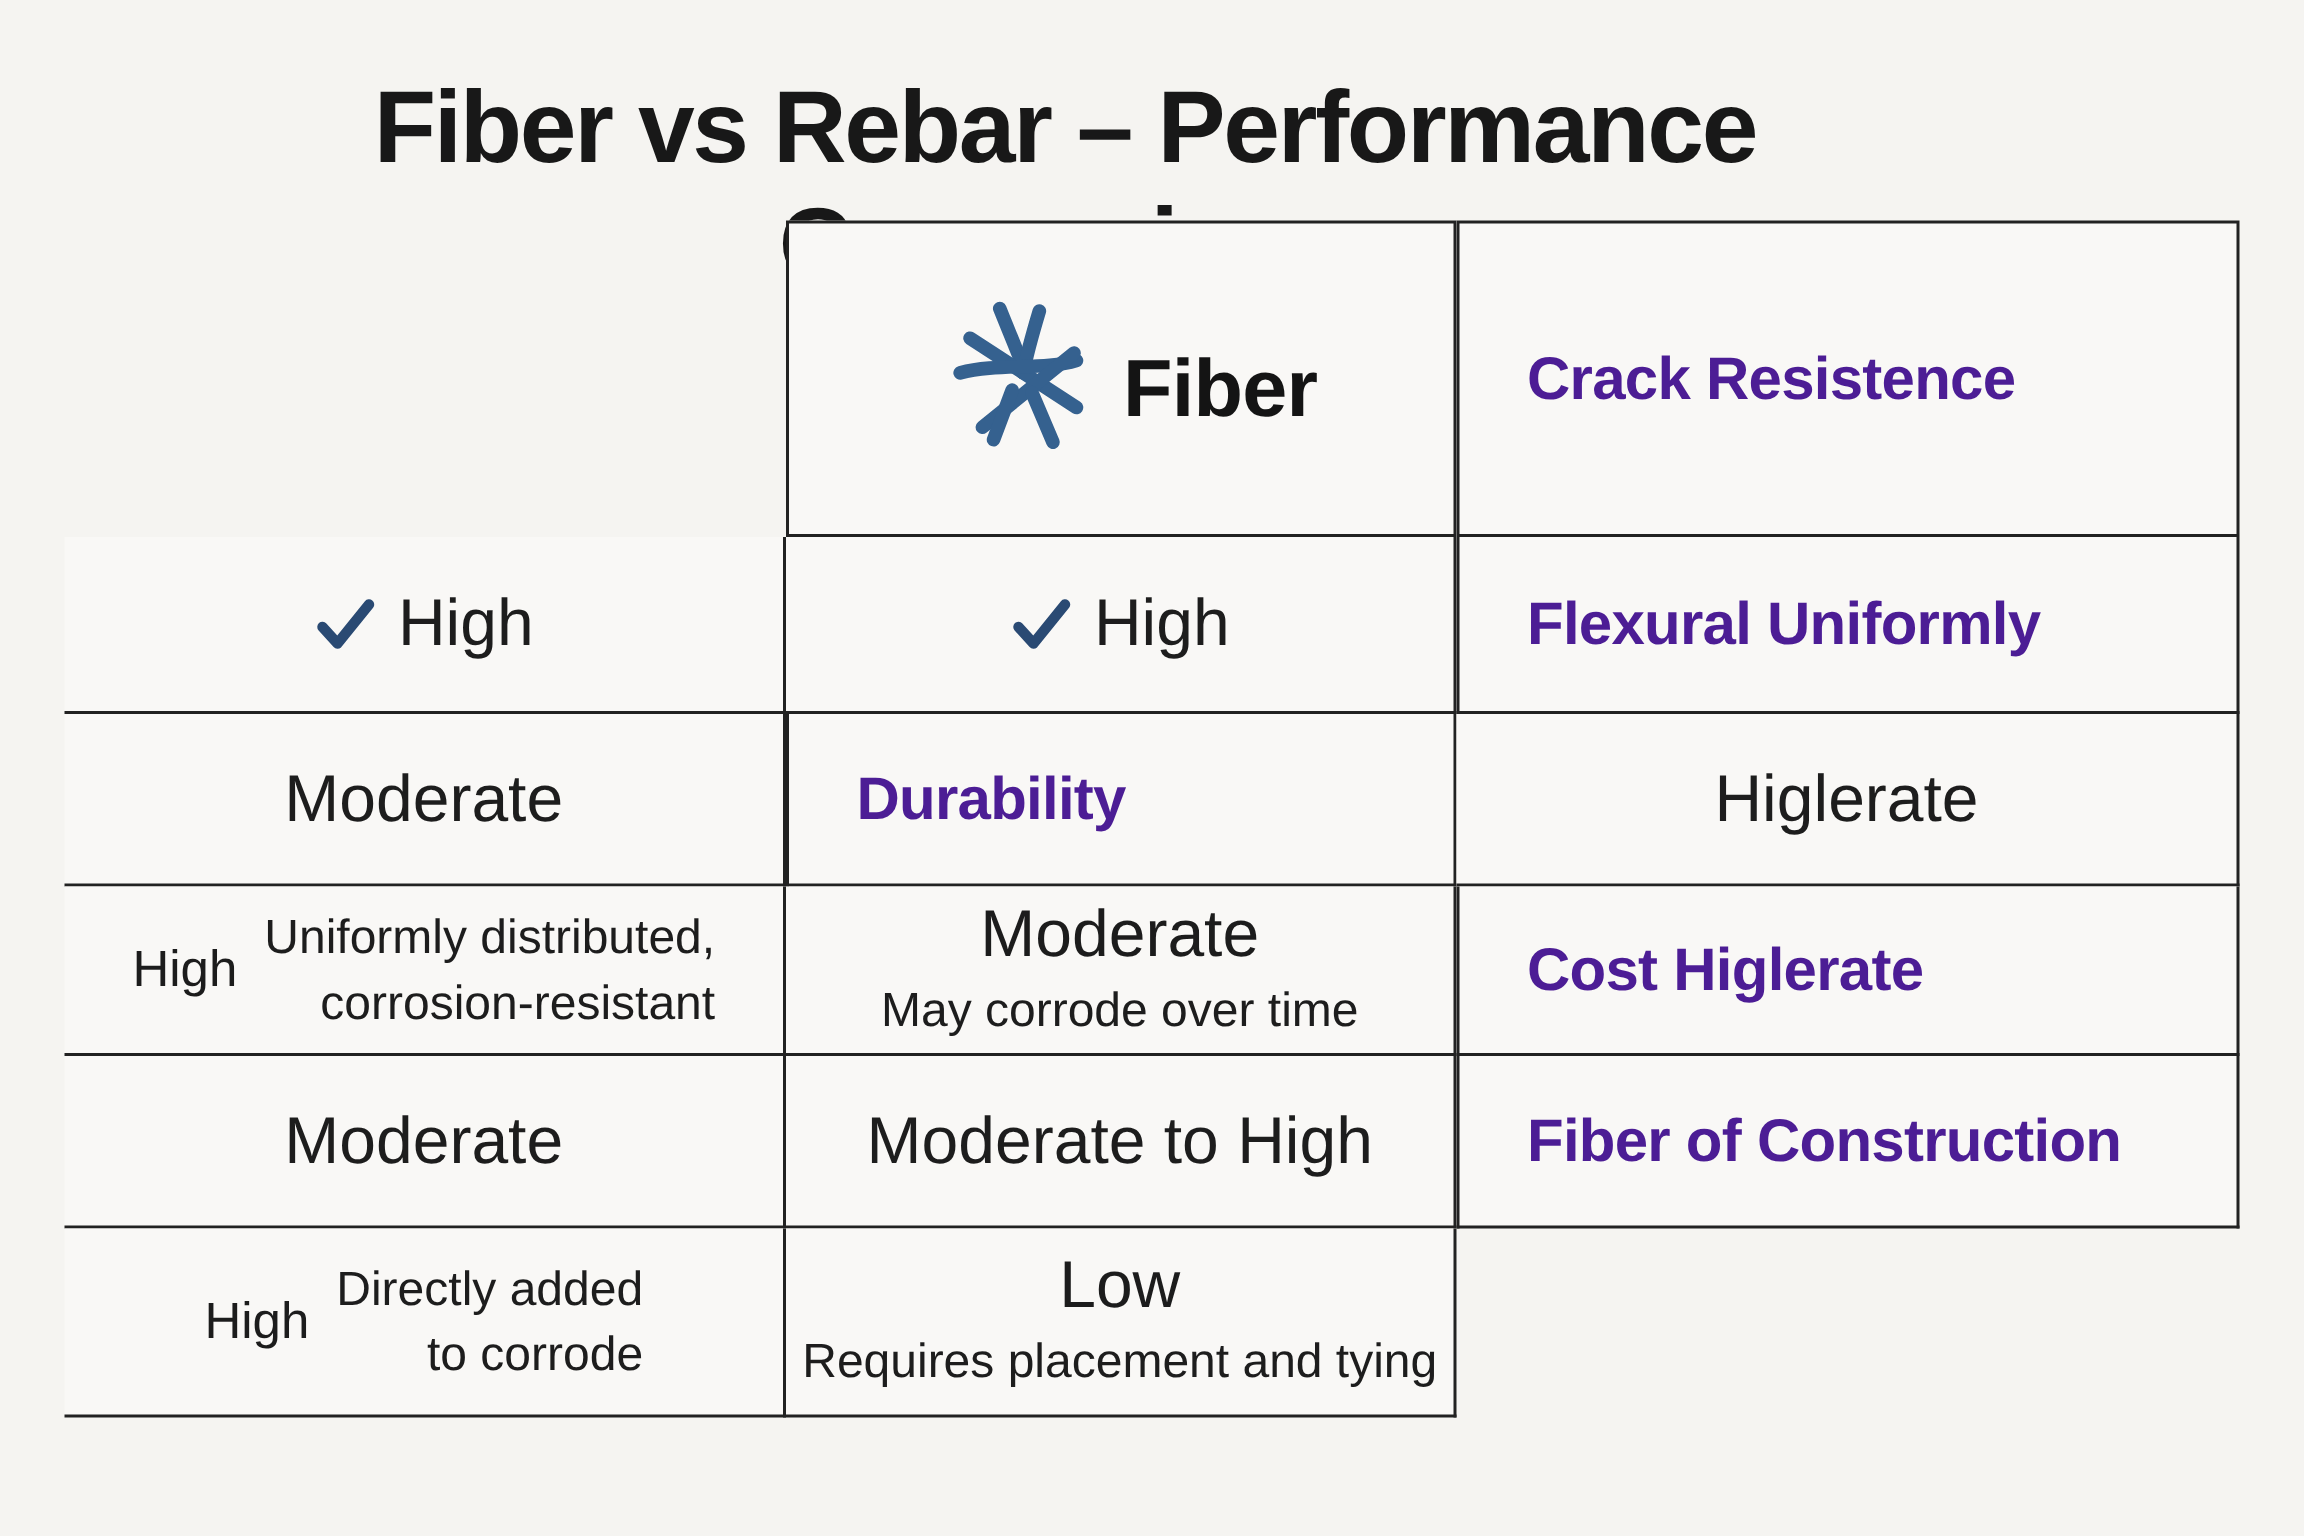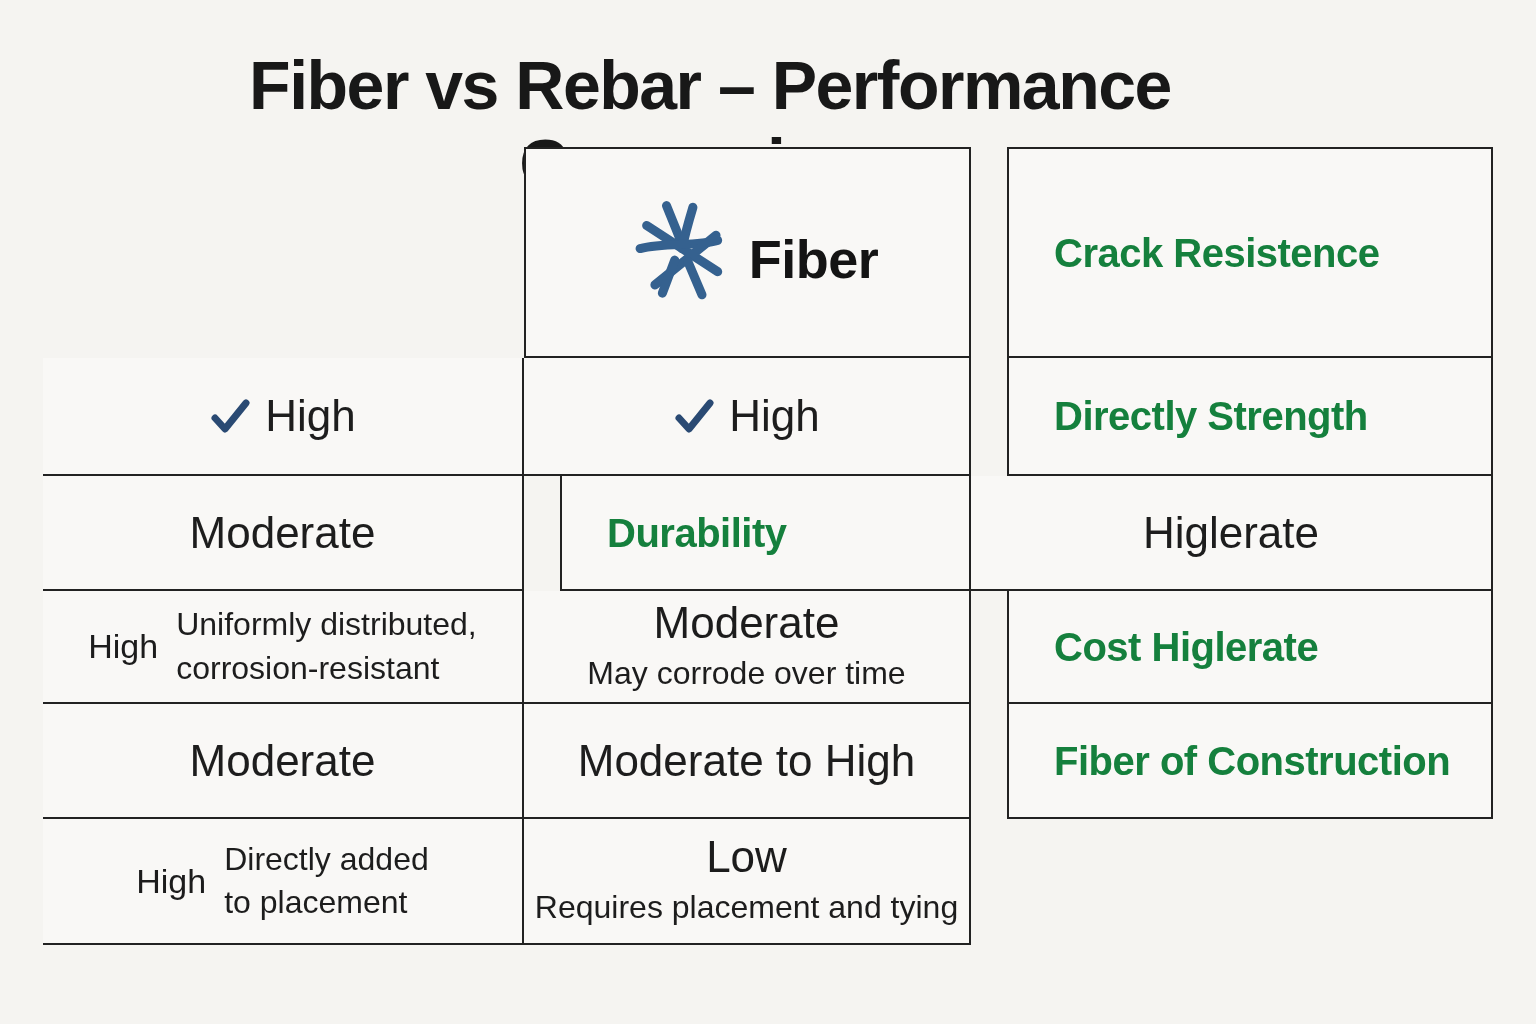--- a/index.html
+++ b/index.html
@@ -36,32 +36,32 @@
   .spacer{background:transparent;border:none;}
   .head{flex-direction:row;border-top:2px solid #222;padding-top:6px;}
   .head.col-left{border-left:2px solid #222;}
   .head-label{font-size:54px;font-weight:bold;letter-spacing:-0.5px;margin-top:6px;color:#141414;}
 
   .rowlabel{
     justify-content:flex-start;
     border-left:2px solid #222;
     padding-left:45px;padding-right:26px;
     font-size:40px;font-weight:bold;letter-spacing:-0.5px;
-    line-height:1.3;color:#15803d;margin-left:36px;
+    line-height:1.3;color:#4c1d95;
   }
   .rowlabel.first{border-top:2px solid #222;}
 
   .val{font-size:44px;color:#1d1d1d;}
   .check{
     display:inline-flex;margin-right:14px;
     align-items:center;justify-content:center;
   }
   .duo{display:flex;align-items:center;gap:18px;}
   .duo-val{font-size:34px;}
-  .note{font-size:32px;line-height:1.35;text-align:left;color:#1d1d1d;}
+  .note{font-size:32px;line-height:1.35;text-align:right;color:#1d1d1d;}
   .stack{display:flex;flex-direction:column;align-items:center;gap:4px;}
   .stack-val{font-size:44px;}
 
   .hicon{display:block;}
 </style>
 </head>
 <body>
 
 <div class="page">
 
@@ -98,21 +98,21 @@
     </div>
     <div class="cell val">
       <span class="check">
         <svg width="42" height="42" viewBox="0 0 42 42">
             <path d="M6 23 L16 34 L37 8" stroke="#2a4a73" stroke-width="7" fill="none" stroke-linecap="round" stroke-linejoin="round"></path>
           </svg>
       </span>
       <span>High</span>
     </div>
 
-    <div class="cell rowlabel">Directly Strength</div>
+    <div class="cell rowlabel">Flexural Uniformly</div>
     <div class="cell val">
       <span>Moderate</span>
     </div>
     <div class="cell rowlabel">Durability</div>
 
     <div class="cell val">
       <span>Higlerate</span>
     </div>
     <div class="cell">
       <div class="duo">
@@ -137,21 +137,21 @@
     <div class="cell val">
       <span>Moderate to High</span>
     </div>
 
     <div class="cell rowlabel">Fiber of Construction</div>
     <div class="cell">
       <div class="duo">
         <span class="duo-val">High</span>
         <div class="note">
           <div>Directly added</div>
-          <div>to placement</div>
+          <div>to corrode</div>
         </div>
       </div>
     </div>
     <div class="cell">
       <div class="stack">
         <div class="stack-val">Low</div>
         <div class="note">Requires placement and tying</div>
       </div>
     </div>
 

